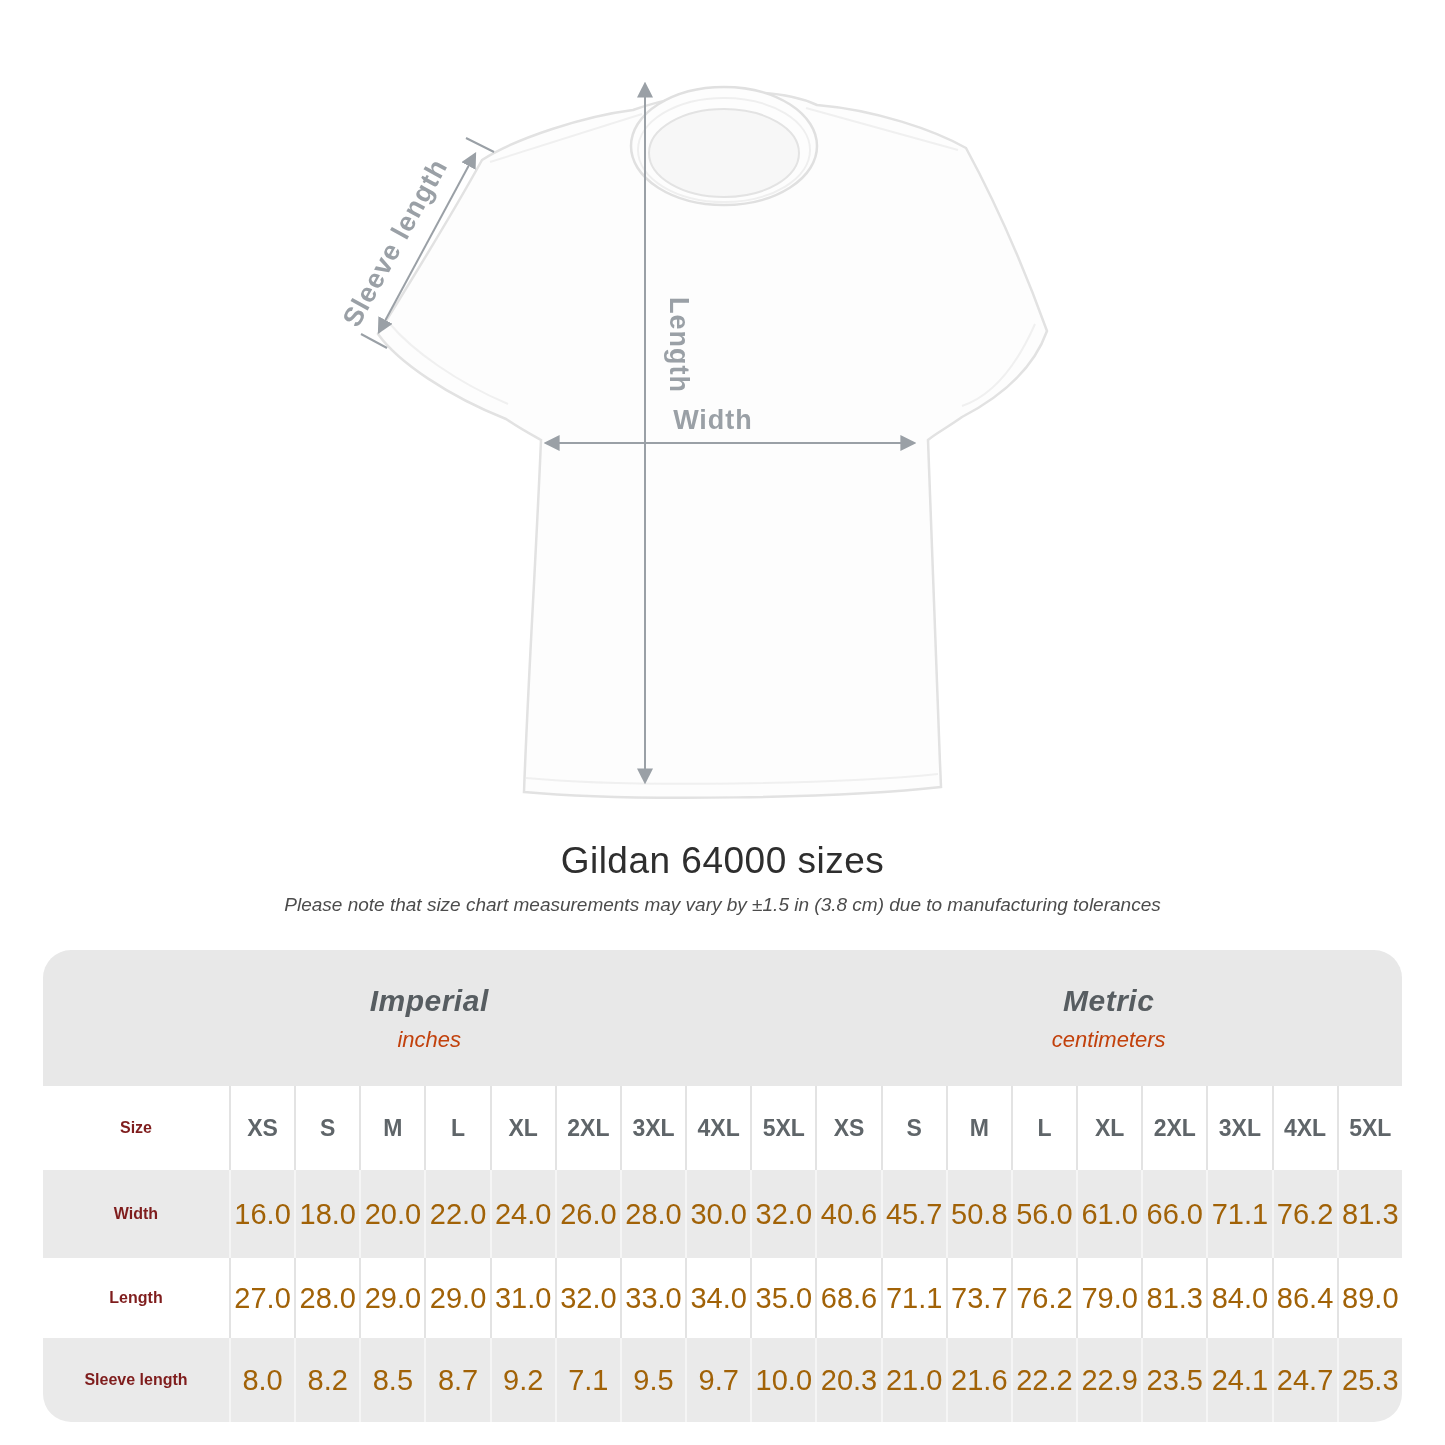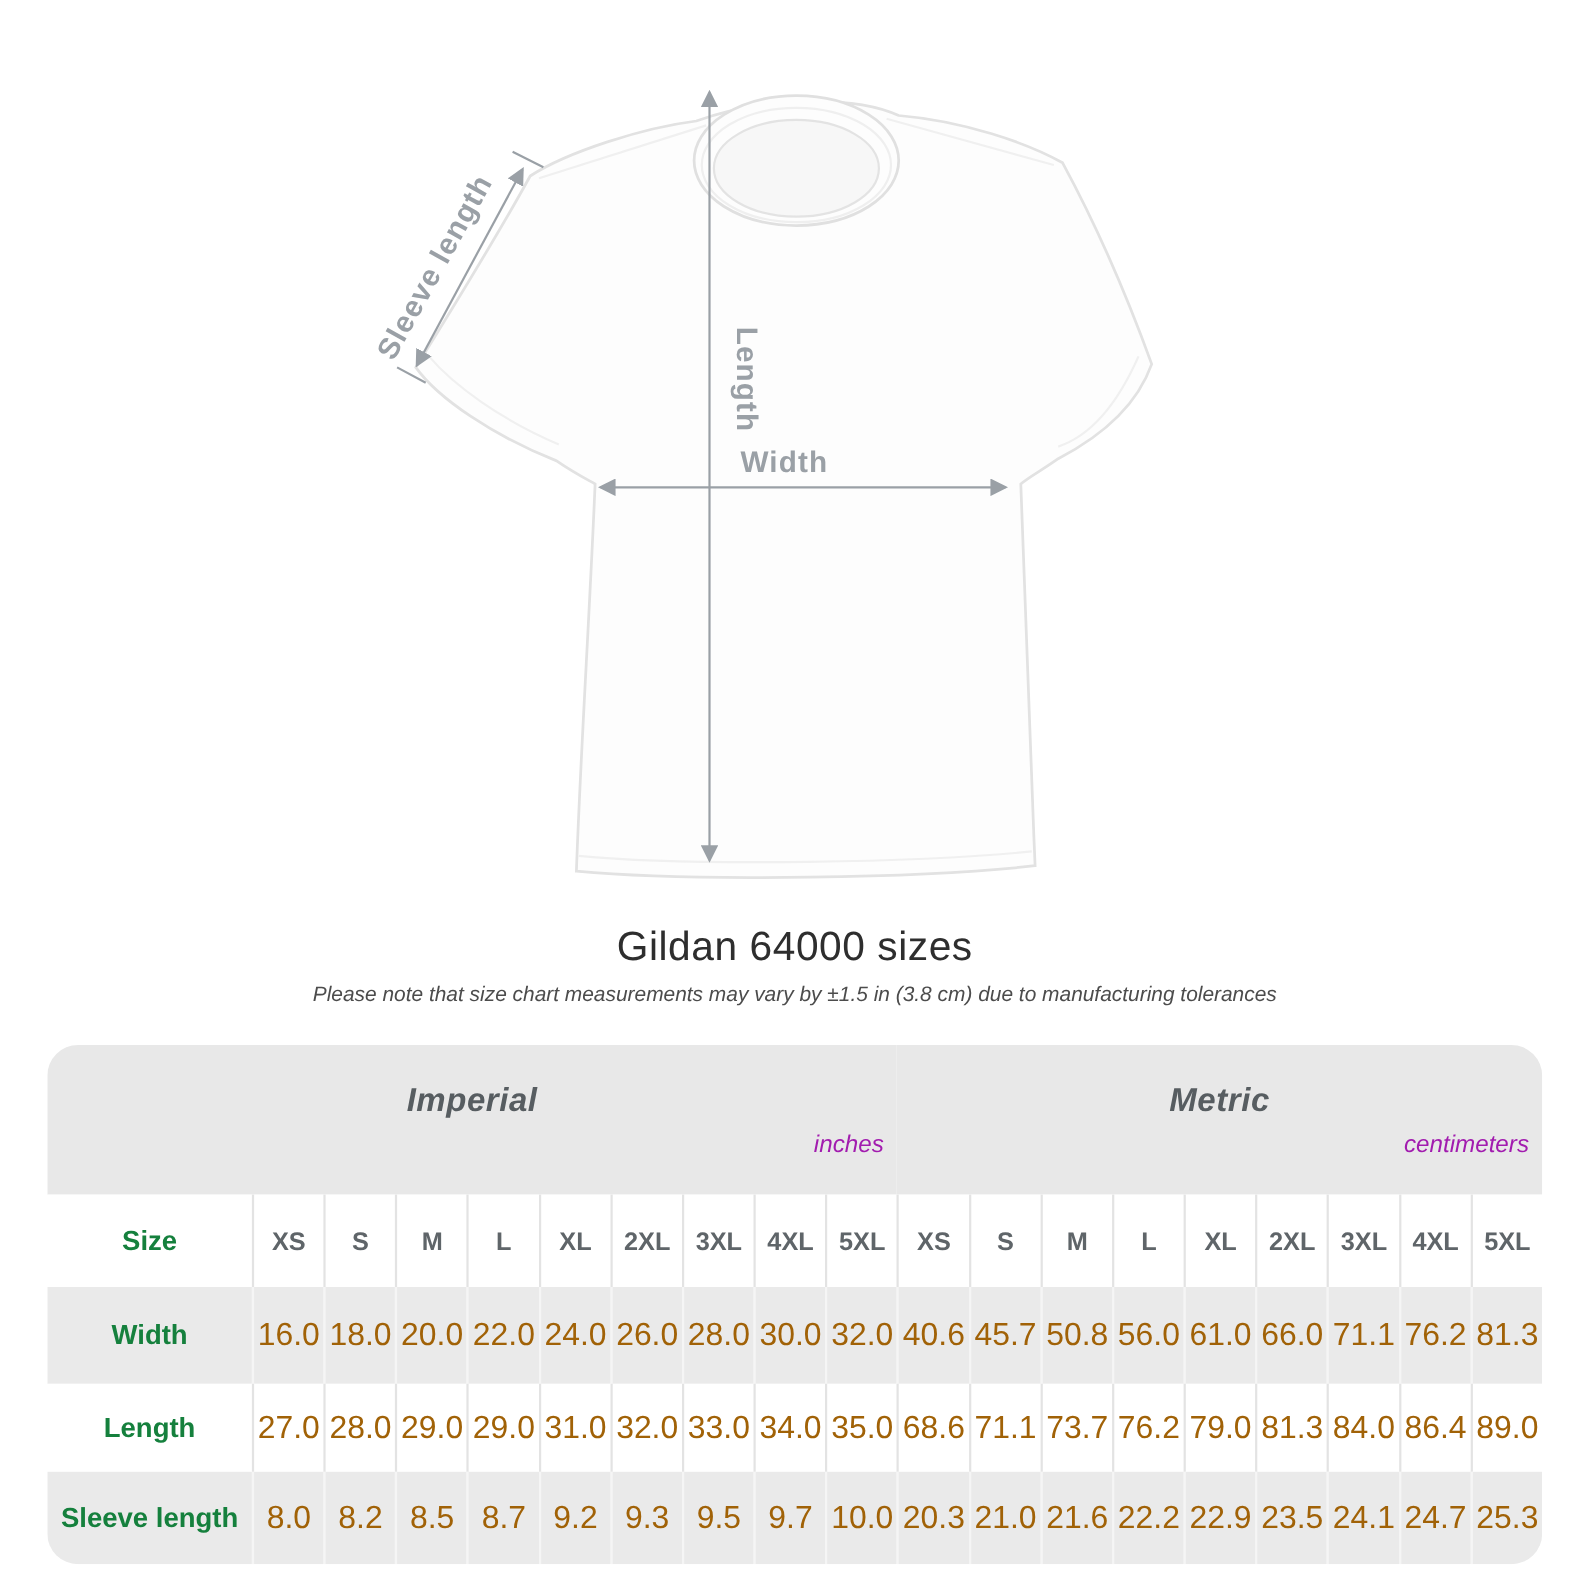--- a/index.html
+++ b/index.html
@@ -18,30 +18,30 @@
     font-size:19px;font-style:italic;color:#4c4c4c;
   }
   .size-table-wrap{
     position:absolute;left:43px;top:950px;width:1359px;
     border-radius:28px;overflow:hidden;background:#ffffff;
   }
   table.size-table{width:100%;border-collapse:separate;border-spacing:0;table-layout:fixed;}
   col.c-label{width:186px;}
   tr.r-band>td{background:#e8e8e8;height:112px;vertical-align:middle;padding:12px;}
   .band-title{text-align:center;font-size:30px;font-weight:bold;font-style:italic;color:#575d61;letter-spacing:.5px;}
-  .band-sub{text-align:right;font-size:22px;font-style:italic;color:#a21caf;margin-top:9px;}
+  .band-sub{text-align:center;font-size:22px;font-style:italic;color:#c2410c;margin-top:9px;}
   tr.cells>th,tr.cells>td{padding:0;text-align:center;vertical-align:middle;background:#ffffff;}
   tr.r-sizes>th,tr.r-sizes>td{height:84px;}
   tr.r-width>th,tr.r-width>td{height:88px;}
   tr.r-length>th,tr.r-length>td{height:80px;}
   tr.r-sleeve>th,tr.r-sleeve>td{height:84px;}
   tr.stripe>th,tr.stripe>td{background:#eaeaea;}
   tr.cells>*:not(:first-child){border-left:2px solid #e3e3e3;}
   tr.stripe.cells>*:not(:first-child){border-left-color:#f5f5f5;}
-  th.rowlabel{font-size:25px;font-weight:bold;color:#15803d;}
+  th.rowlabel{font-size:16px;font-weight:bold;color:#7f1d1d;}
   td.szh{font-size:23px;font-weight:bold;color:#5f6569;}
   td.val{font-size:29px;font-weight:normal;color:#a16207;}
 </style>
 </head>
 <body>
 
 <div class="stage">
 
   <svg class="diagram-svg" width="1445" height="832" viewBox="0 0 1445 832">
     <defs>
@@ -175,21 +175,21 @@
         <td class="val">89.0</td>
       </tr>
 
       <tr class="r-sleeve cells stripe">
         <th class="rowlabel">Sleeve length</th>
         <td class="val">8.0</td>
         <td class="val">8.2</td>
         <td class="val">8.5</td>
         <td class="val">8.7</td>
         <td class="val">9.2</td>
-        <td class="val">9.3</td>
+        <td class="val">7.1</td>
         <td class="val">9.5</td>
         <td class="val">9.7</td>
         <td class="val">10.0</td>
         <td class="val">20.3</td>
         <td class="val">21.0</td>
         <td class="val">21.6</td>
         <td class="val">22.2</td>
         <td class="val">22.9</td>
         <td class="val">23.5</td>
         <td class="val">24.1</td>

